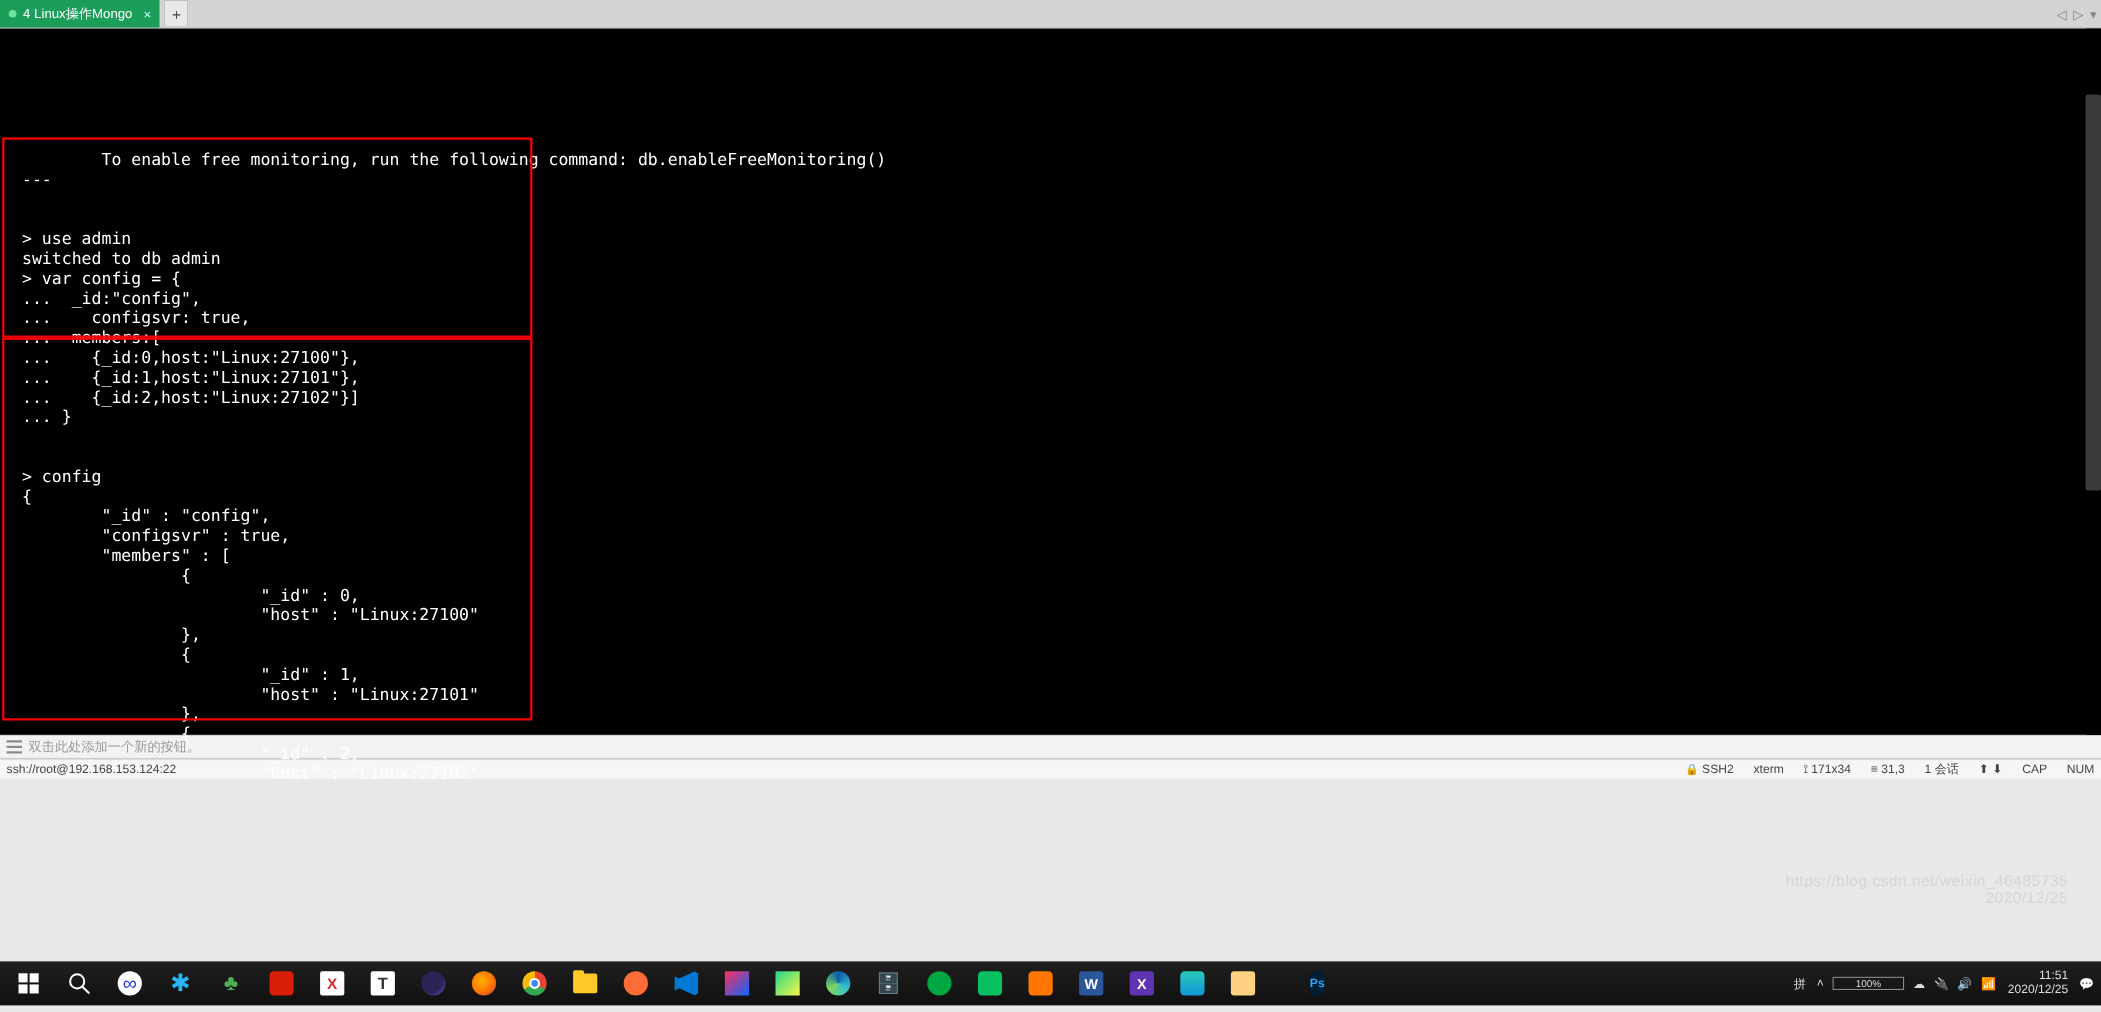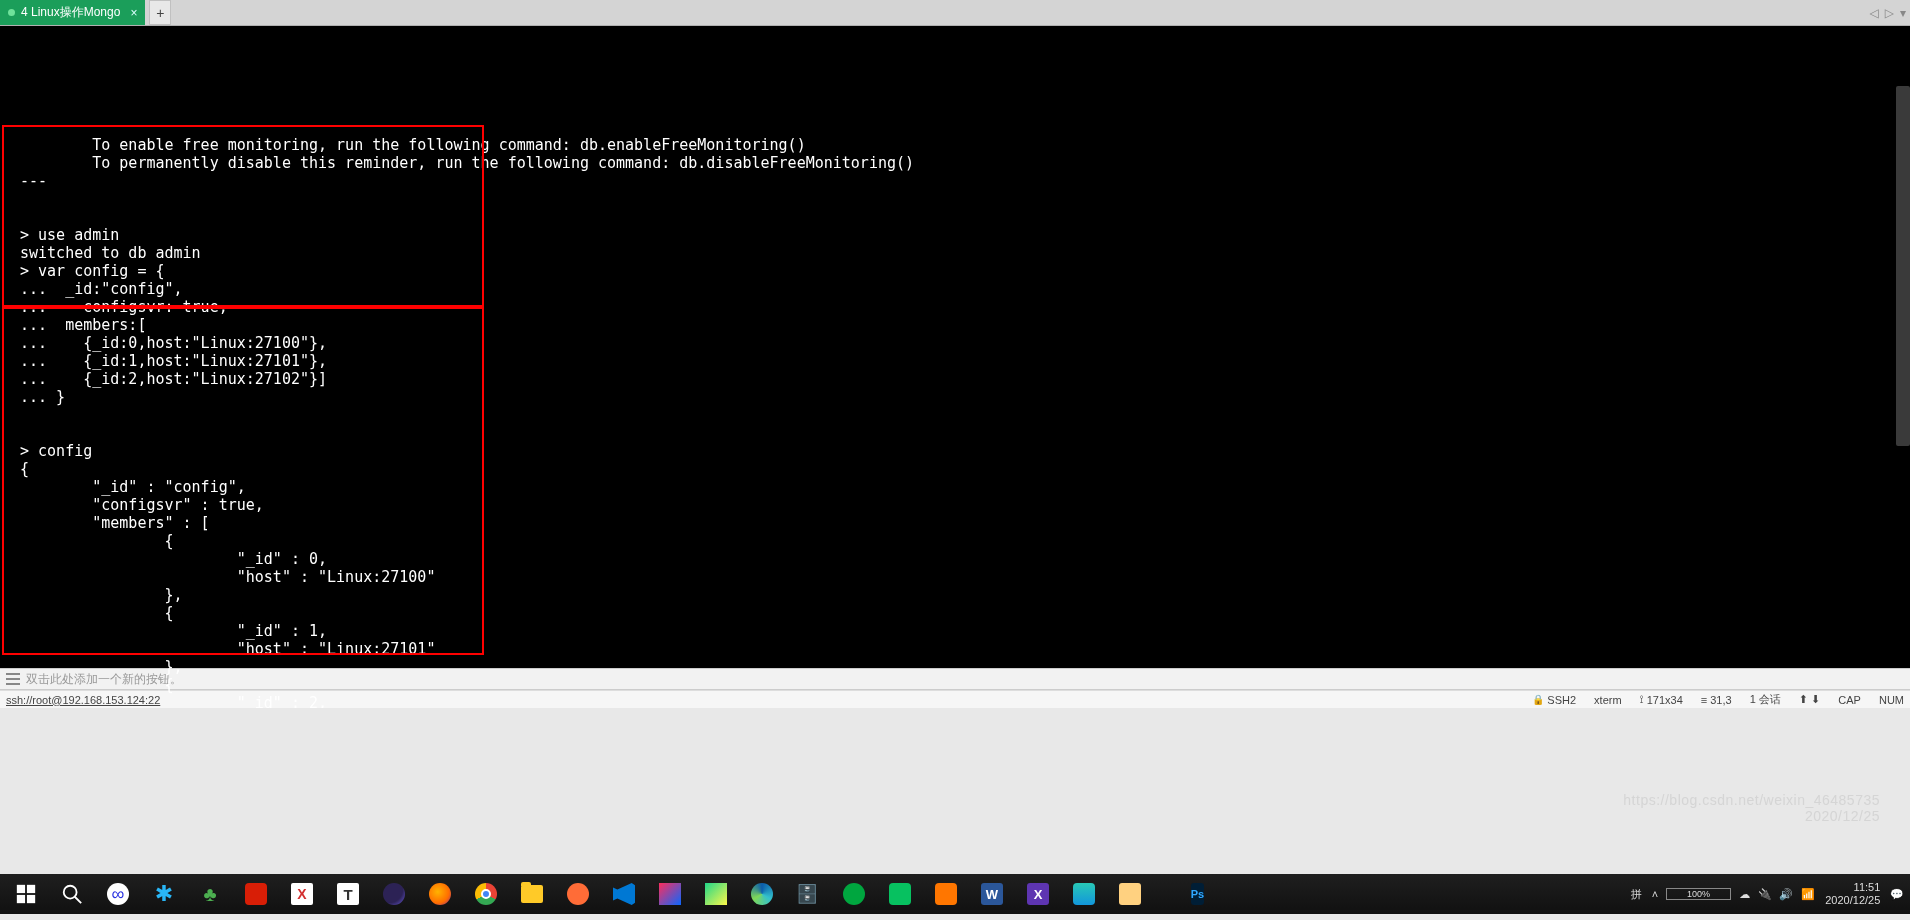--- a/index.html
+++ b/index.html
@@ -24,21 +24,21 @@
   .term-scrollbar { position: absolute; right: 0; top: 0; width: 14px; height: 100%; background: #000; }
   .term-scrollbar .thumb { position: absolute; right: 0; top: 60px; width: 14px; height: 360px; background: #3a3a3a; border-radius: 2px; }
 
   
   .button-bar { height: 22px; background: #f2f2f2; border-top: 1px solid #ccc; border-bottom: 1px solid #ccc; display: flex; align-items: center; font-size: 12px; color: #999; padding: 0 6px; gap: 6px; }
   .hamburger { width: 14px; height: 12px; display: flex; flex-direction: column; justify-content: space-between; cursor: pointer; }
   .hamburger span { height: 2px; background: #888; }
 
   
   .status-bar { height: 18px; background: #f6f6f6; border-top: 1px solid #ddd; font-size: 11px; color: #444; display: flex; align-items: center; padding: 0 6px; }
-  .status-left { flex: 0 0 auto; text-decoration: underline; }
+  .status-left { flex: 0 0 auto; }
   .status-right { margin-left: auto; display: flex; gap: 18px; align-items: center; }
   .status-right span { display: inline-flex; align-items: center; gap: 3px; }
   .lock-icon::before { content: "🔒"; font-size: 10px; }
 
   
   .gap { height: 166px; background: #e8e8e8; }
 
   
   .taskbar { height: 40px; background: linear-gradient(#1f1f1f, #101010); display: flex; align-items: center; padding: 0 4px; gap: 2px; position: relative; }
   .task-item { width: 44px; height: 36px; display: flex; align-items: center; justify-content: center; font-size: 18px; color: #fff; cursor: pointer; border-radius: 2px; }
@@ -89,21 +89,21 @@
   <div class="tabbar-right">
     <span class="arrow">◁</span>
     <span class="arrow">▷</span>
     <span class="arrow">▾</span>
   </div>
 </div>
 
 <div class="terminal">
   <div class="term-content">
     <div style="height:22px"></div>
-    <div id="pre-lines"><div class="line">        To enable free monitoring, run the following command: db.enableFreeMonitoring()</div><div class="line">        To permanently disable this reminder, run the following command: db.disableFreeMonitoring()</div><div class="line">---</div></div>
+    <div id="pre-lines"><div class="line">        To enable free monitoring, run the following command: db.enableFreeMonitoring()</div><div class="line">---</div></div>
     <div id="box1-lines"><div class="line">&gt; use admin</div><div class="line">switched to db admin</div><div class="line">&gt; var config = {</div><div class="line">...  _id:"config",</div><div class="line">...    configsvr: true,</div><div class="line">...  members:[</div><div class="line">...    {_id:0,host:"Linux:27100"},</div><div class="line">...    {_id:1,host:"Linux:27101"},</div><div class="line">...    {_id:2,host:"Linux:27102"}]</div><div class="line">... }</div></div>
     <div id="box2-lines"><div class="line">&gt; config</div><div class="line">{</div><div class="line">        "_id" : "config",</div><div class="line">        "configsvr" : true,</div><div class="line">        "members" : [</div><div class="line">                {</div><div class="line">                        "_id" : 0,</div><div class="line">                        "host" : "Linux:27100"</div><div class="line">                },</div><div class="line">                {</div><div class="line">                        "_id" : 1,</div><div class="line">                        "host" : "Linux:27101"</div><div class="line">                },</div><div class="line">                {</div><div class="line">                        "_id" : 2,</div><div class="line">                        "host" : "Linux:27102"</div><div class="line">                }</div><div class="line">        ]</div><div class="line">}</div></div>
     <div class="line"><span class="prompt">&gt; </span><span class="cursor"></span></div>
   </div>
 
   <div class="boxred" style="left:2px; top:99px; width:482px; height:182px;"></div>
   <div class="boxred" style="left:2px; top:281px; width:482px; height:348px;"></div>
   <div class="term-scrollbar">
     <div class="thumb"></div>
   </div>

